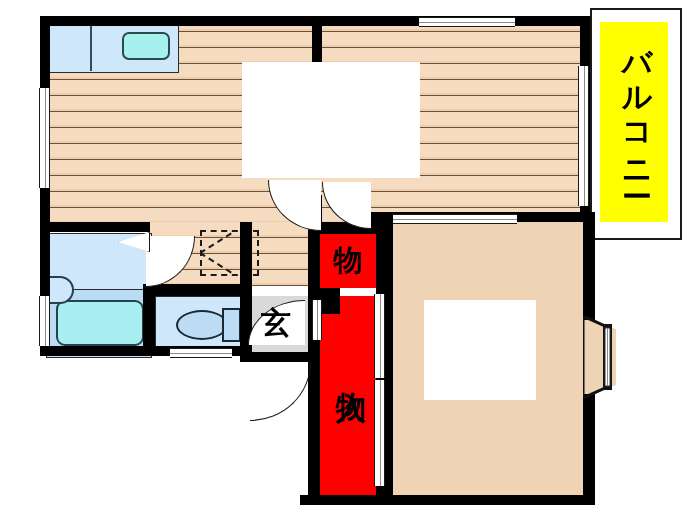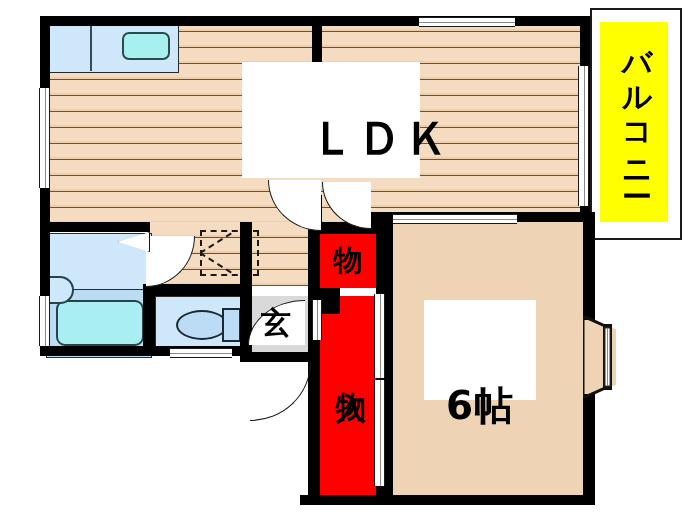--- a/index.html
+++ b/index.html
@@ -166,25 +166,23 @@
 
   <div class="swing br" style="left:146px;top:236px;width:48px;height:50px;"></div>
   <div class="abs" style="left:118px;top:232px;width:32px;height:20px;background:#fff;
               border:1.6px solid #1a1a1a;clip-path:polygon(0 50%,100% 0,100% 100%);"></div>
 
   <div class="swing tl" style="left:248px;top:300px;width:56px;height:44px;"></div>
 
   <div class="swing br" style="left:250px;top:362px;width:60px;height:58px;background:transparent;"></div>
 
   <div class="label lab-ldk" style="left:242px;top:62px;width:178px;height:110px;padding-top:6px;">
-    <span>ＬＤＫ</span>
   </div>
 
   <div class="label lab-room" style="left:424px;top:300px;width:112px;height:96px;padding-top:4px;">
-    <span class="l2">6帖</span>
   </div>
 
   <div class="vtext lab-balcony" style="left:612px;top:28px;width:40px;height:190px;">バルコニー</div>
 
   <div class="lab-genkan abs" style="left:256px;top:302px;width:40px;height:42px;line-height:42px;
               text-align:center;">玄</div>
 
   <div class="lab-closet abs" style="left:324px;top:238px;width:48px;height:44px;line-height:44px;
               text-align:center;">物</div>
 

